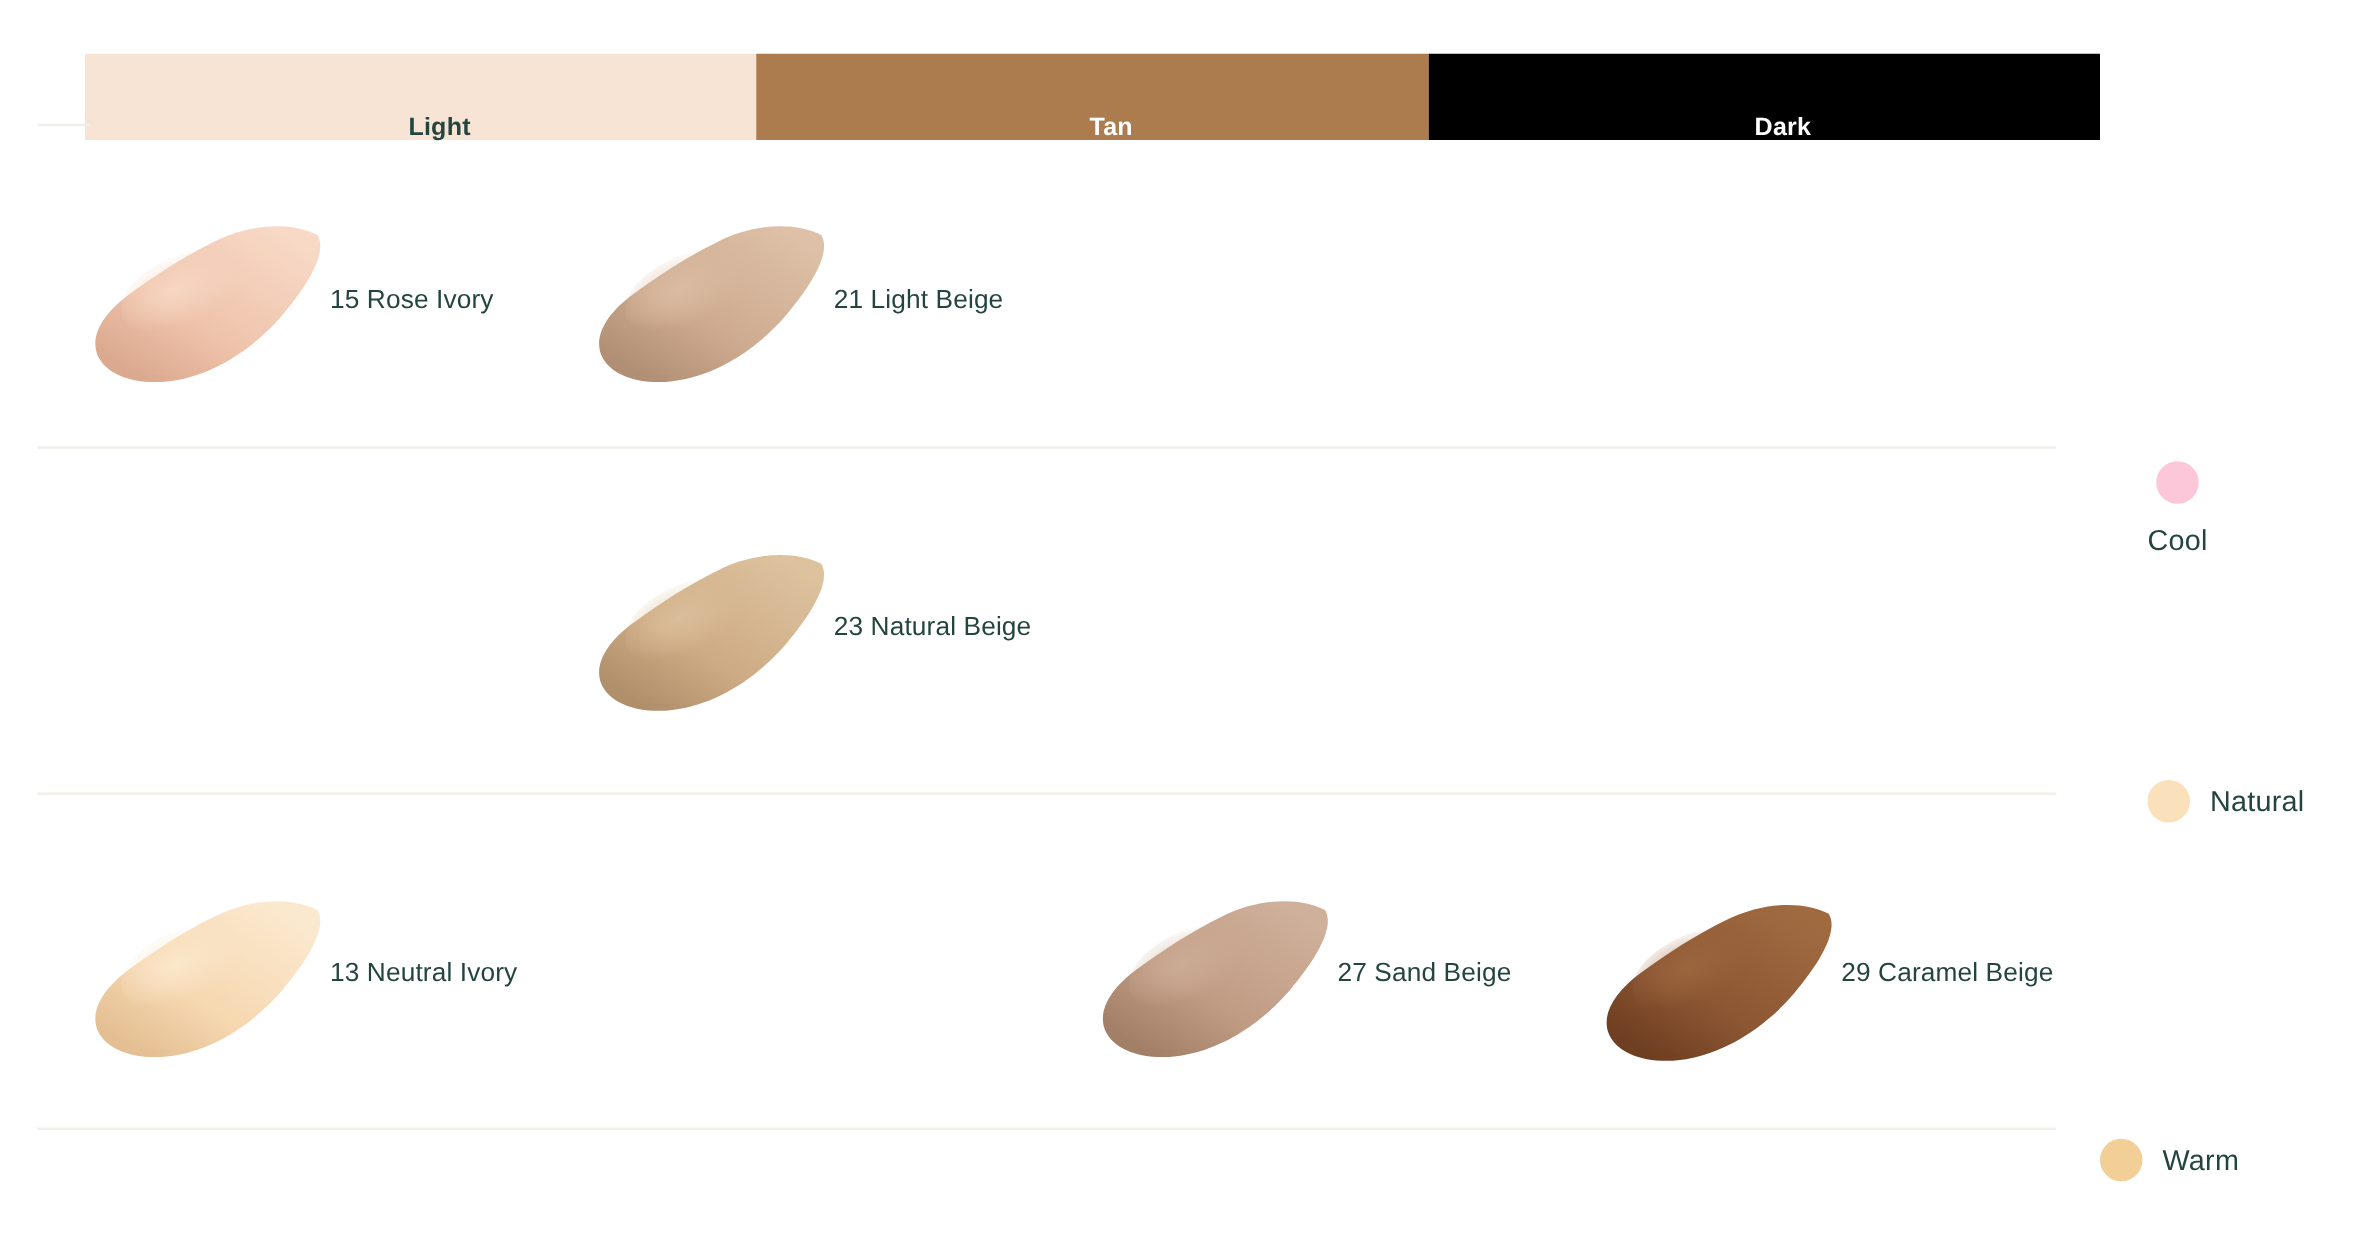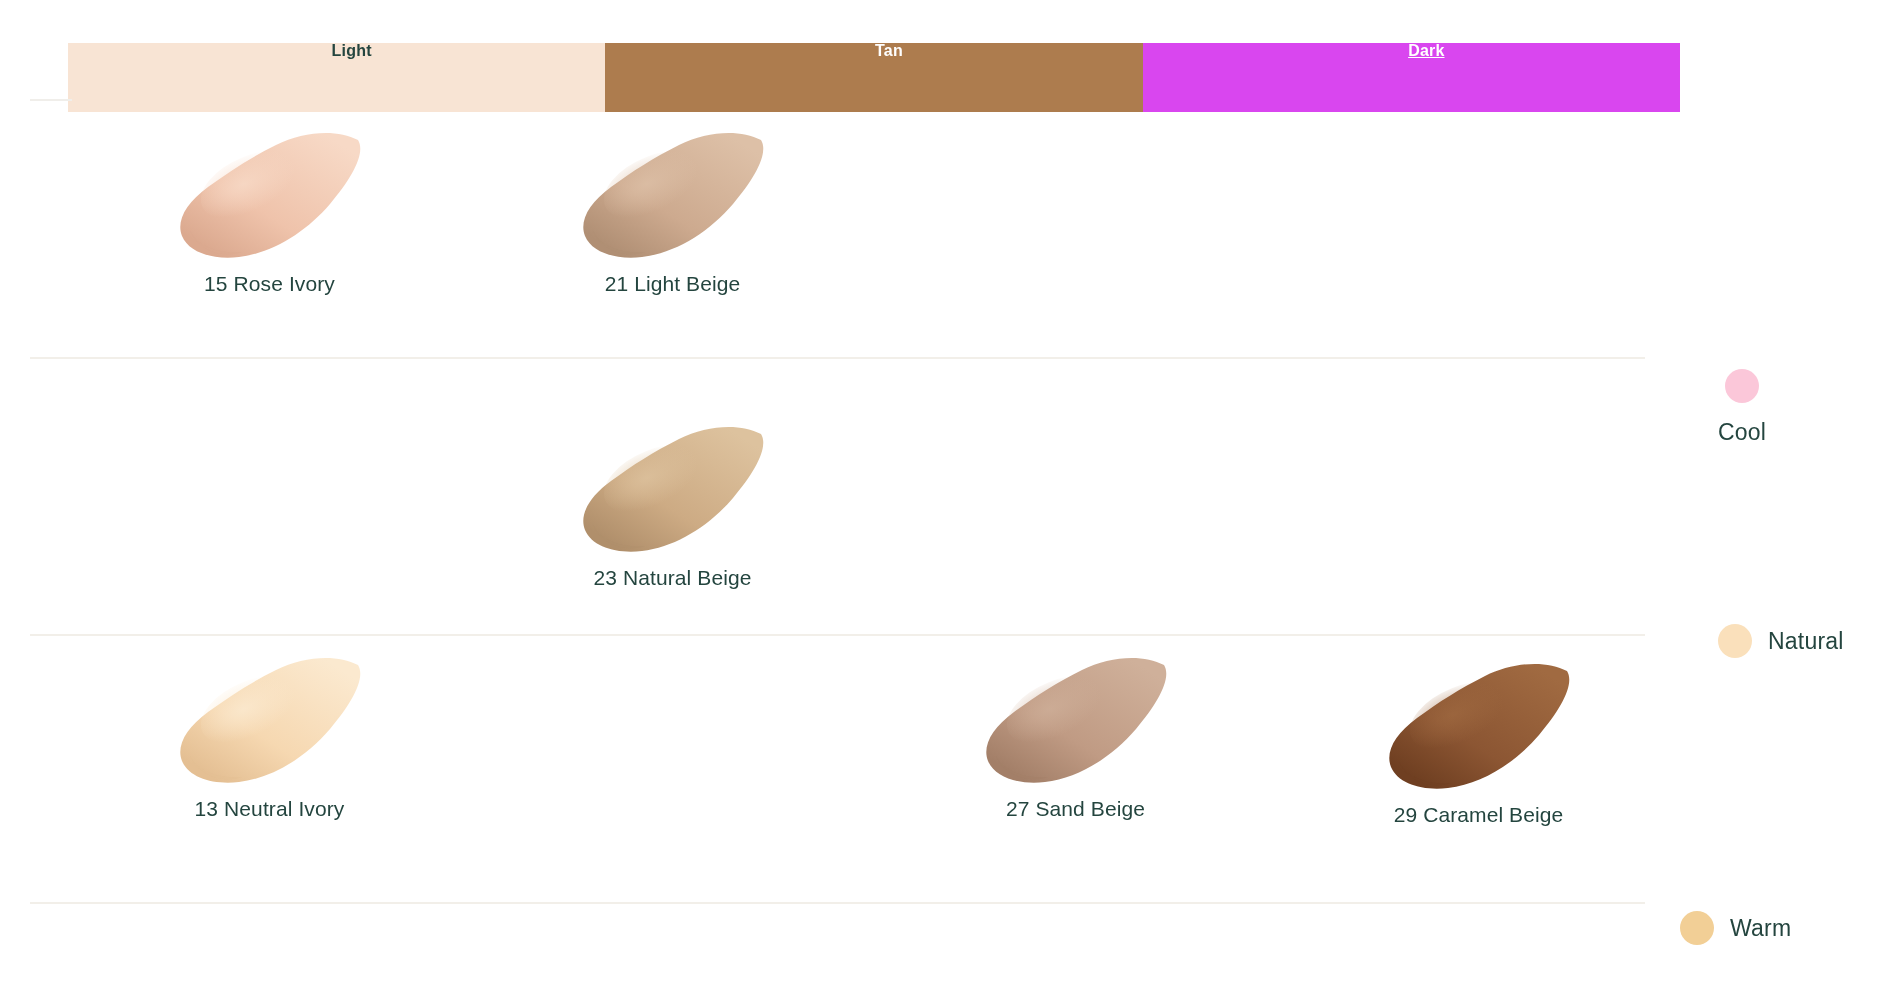--- a/index.html
+++ b/index.html
@@ -24,23 +24,23 @@
     position: absolute;
     left: 68px;
     top: 43px;
     width: 1612px;
     height: 69px;
     display: flex;
   }
   .header-cell {
     flex: 1 1 0;
     display: flex;
-    align-items: flex-start;
+    align-items: flex-end;
     justify-content: center;
-    font-size: 16px;
+    font-size: 20px;
     font-weight: 600;
     letter-spacing: 0.2px;
     line-height: 1;
     padding-left: 30px;
   }
 
   
   .grid {
     position: absolute;
     left: 68px;
@@ -55,21 +55,21 @@
     display: flex;
   }
   .grid-row.r0 { top: 0px;   height: 246px; }
   .grid-row.r1 { top: 246px; height: 277px; align-items: center; }
   .grid-row.r2 { top: 523px; height: 277px; }
 
   .cell {
     flex: 1 1 0;
     position: relative;
     display: flex;
-    flex-direction: column;
+    flex-direction: row;
     align-items: center;
   }
   .cell.empty { visibility: hidden; }
 
   .swatch-wrap {
     width: 196px;
     height: 135px;
     position: relative;
   }
   .swatch-wrap svg { display: block; width: 196px; height: 135px; }
@@ -140,21 +140,21 @@
 
 <div id="root">
 
   <div class="header-band">
     <div class="header-cell" style="background: rgb(248, 228, 212); color: rgb(36, 69, 63);">
       <span>Light</span>
     </div>
     <div class="header-cell" style="background: rgb(173, 124, 78); color: #ffffff;">
       <span>Tan</span>
     </div>
-    <div class="header-cell" style="background: #d946ef; color: rgb(255, 255, 255); text-decoration: underline;">
+    <div class="header-cell" style="background: #000000; color: rgb(255, 255, 255);">
       <span>Dark</span>
     </div>
   </div>
 
   <div class="divider dtop"></div>
 
   <div class="grid">
 
     <div class="grid-row r0">
       <div class="cell pad-a">

